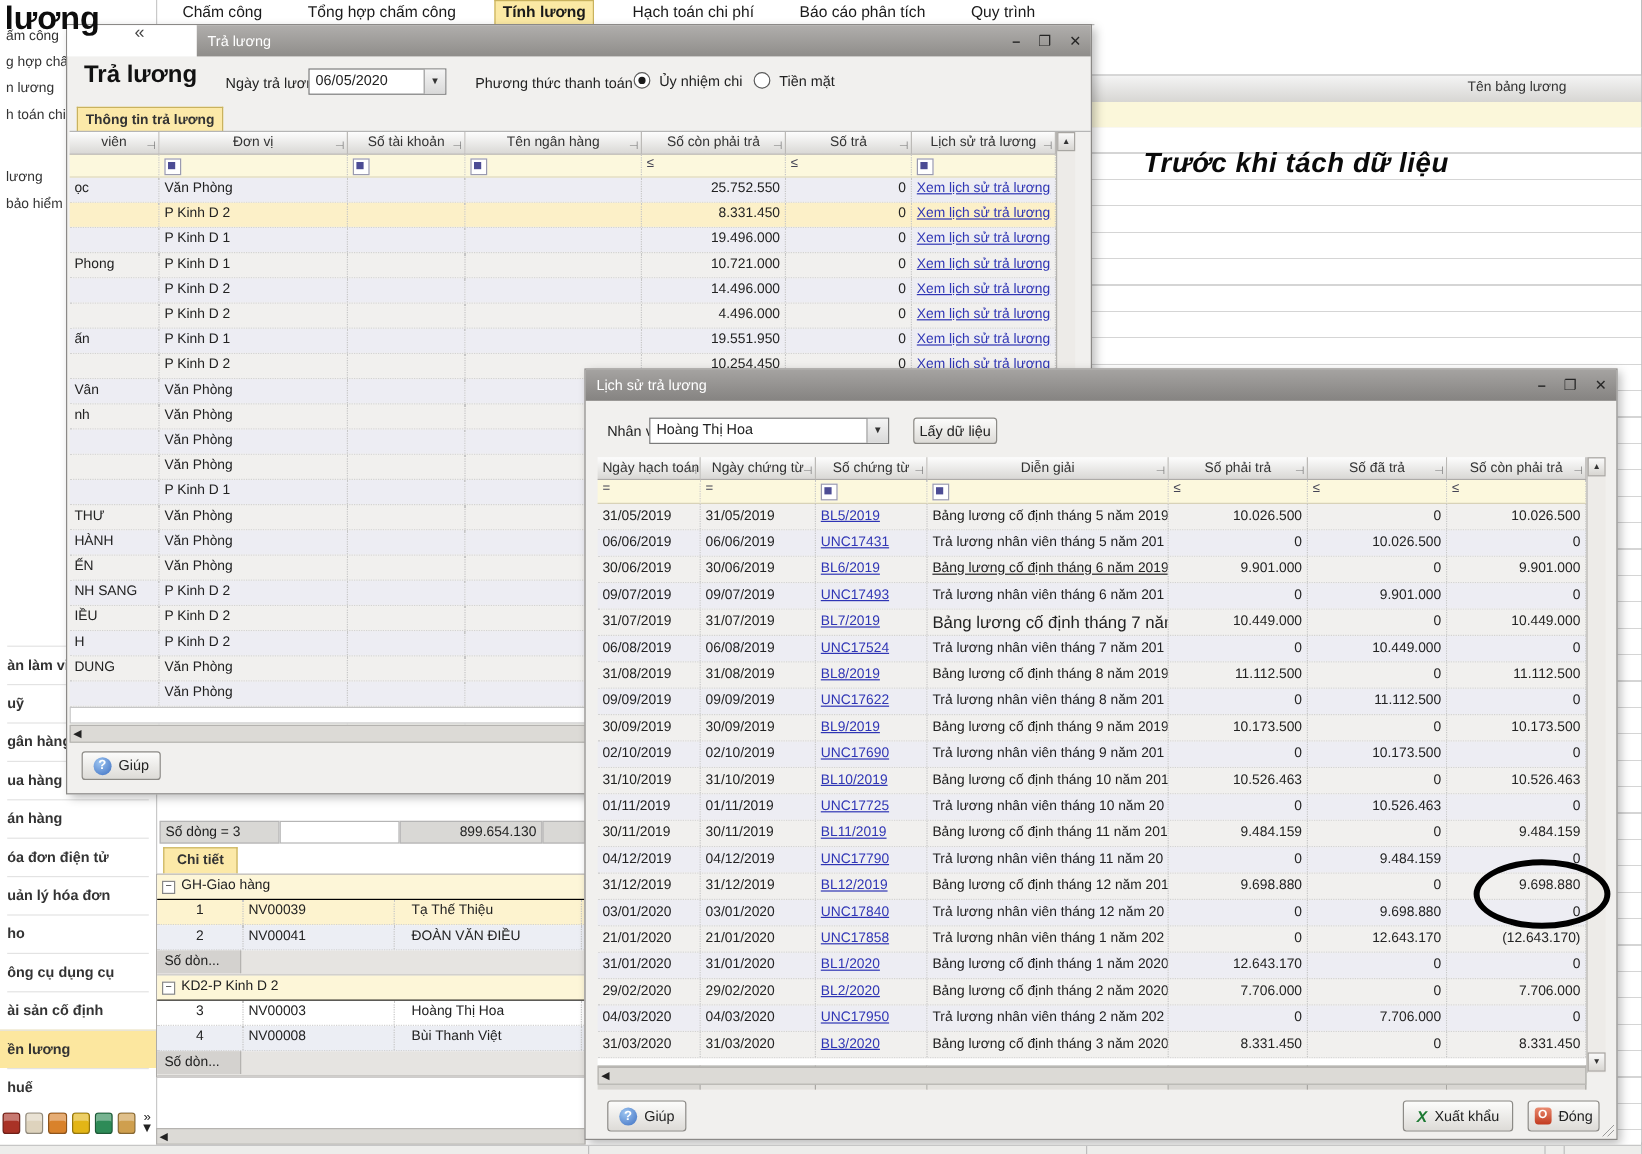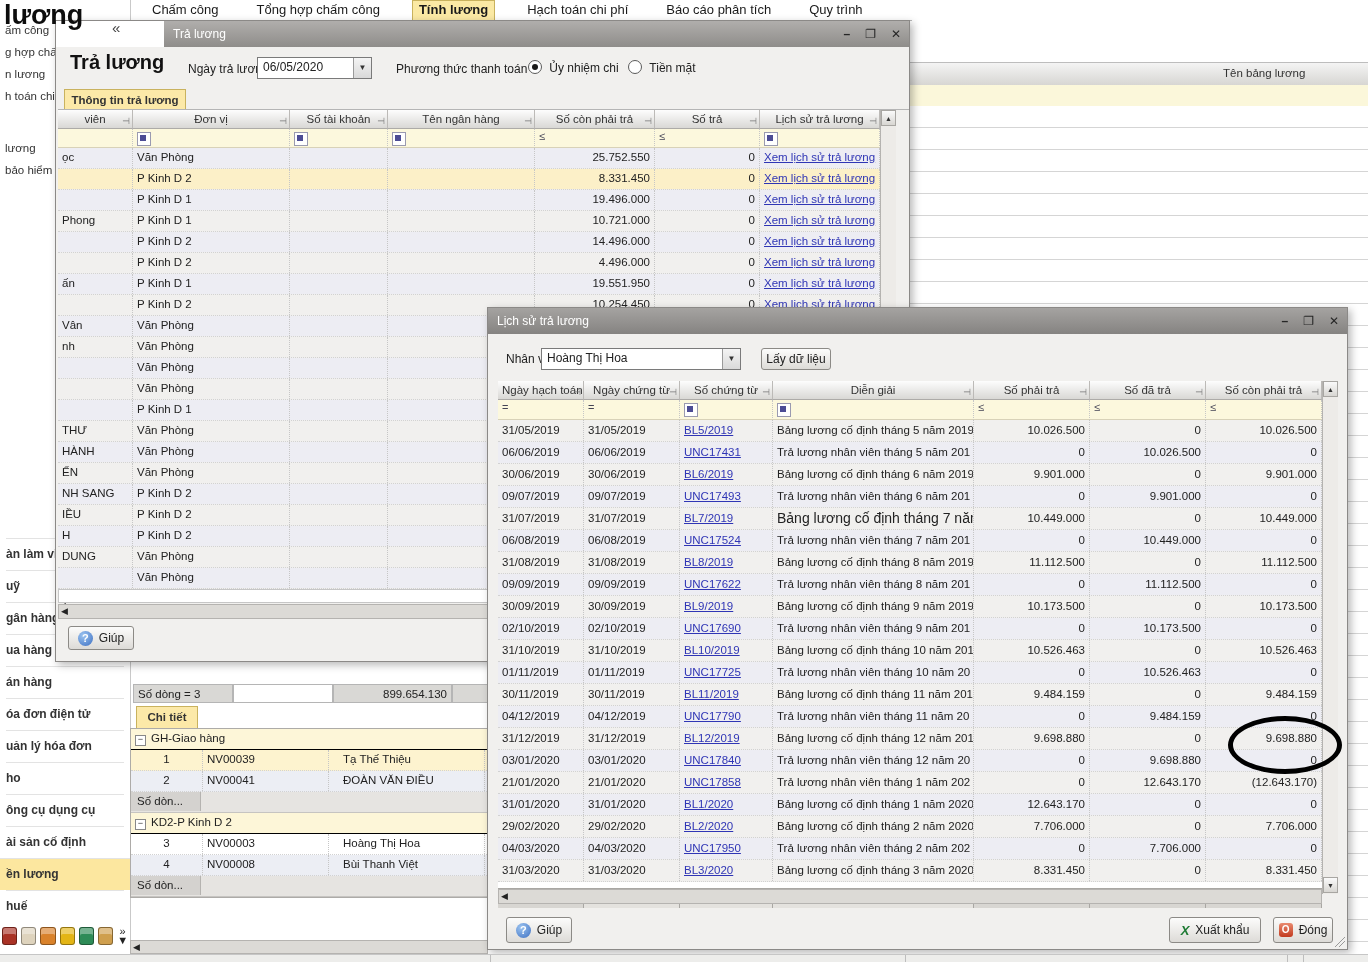--- a/index.html
+++ b/index.html
@@ -519,21 +519,21 @@
             <div class="gcell" style="width: 93px; height: 21px; line-height: 20px; font-size: 11.5px; text-align: left;"><span class="link">UNC17431</span></div>
             <div class="gcell" style="width: 201px; height: 21px; line-height: 20px; font-size: 11.5px; text-align: left;">Trả lương nhân viên tháng 5 năm 201</div>
             <div class="gcell" style="width: 116px; height: 21px; line-height: 20px; font-size: 11.5px; text-align: right;">0</div>
             <div class="gcell" style="width: 116px; height: 21px; line-height: 20px; font-size: 11.5px; text-align: right;">10.026.500</div>
             <div class="gcell" style="width: 116px; height: 21px; line-height: 20px; font-size: 11.5px; text-align: right;">0</div>
           </div>
           <div class="grow">
             <div class="gcell" style="width: 86px; height: 21px; line-height: 20px; font-size: 11.5px; text-align: left;">30/06/2019</div>
             <div class="gcell" style="width: 96px; height: 21px; line-height: 20px; font-size: 11.5px; text-align: left;">30/06/2019</div>
             <div class="gcell" style="width: 93px; height: 21px; line-height: 20px; font-size: 11.5px; text-align: left;"><span class="link">BL6/2019</span></div>
-            <div class="gcell" style="width: 201px; height: 21px; line-height: 20px; font-size: 11.5px; text-align: right;">Bảng lương cố định tháng 6 năm 2019</div>
+            <div class="gcell" style="width: 201px; height: 21px; line-height: 20px; font-size: 11.5px; text-align: right; text-decoration: underline;">Bảng lương cố định tháng 6 năm 2019</div>
             <div class="gcell" style="width: 116px; height: 21px; line-height: 20px; font-size: 11.5px; text-align: right;">9.901.000</div>
             <div class="gcell" style="width: 116px; height: 21px; line-height: 20px; font-size: 11.5px; text-align: right;">0</div>
             <div class="gcell" style="width: 116px; height: 21px; line-height: 20px; font-size: 11.5px; text-align: right;">9.901.000</div>
           </div>
           <div class="grow alt">
             <div class="gcell" style="width: 86px; height: 21px; line-height: 20px; font-size: 11.5px; text-align: left;">09/07/2019</div>
             <div class="gcell" style="width: 96px; height: 21px; line-height: 20px; font-size: 11.5px; text-align: left;">09/07/2019</div>
             <div class="gcell" style="width: 93px; height: 21px; line-height: 20px; font-size: 11.5px; text-align: left;"><span class="link">UNC17493</span></div>
             <div class="gcell" style="width: 201px; height: 21px; line-height: 20px; font-size: 11.5px; text-align: left;">Trả lương nhân viên tháng 6 năm 201</div>
             <div class="gcell" style="width: 116px; height: 21px; line-height: 20px; font-size: 11.5px; text-align: right;">0</div>
@@ -721,14 +721,15 @@
       <span class="excel-ico">X</span>
       <span>Xuất khẩu</span>
     </div>
     <div class="btn" style="left:785px;top:609px;width:60px;height:26px;">
       <span class="close-ico">O</span>
       <span>Đóng</span>
     </div>
     <div class="grip"></div>
   </div>
 
+  <div class="abs annot-text">Trước khi tách dữ liệu</div>
   <div class="abs annot-ellipse"></div>
 </div>
 
 </body></html>

